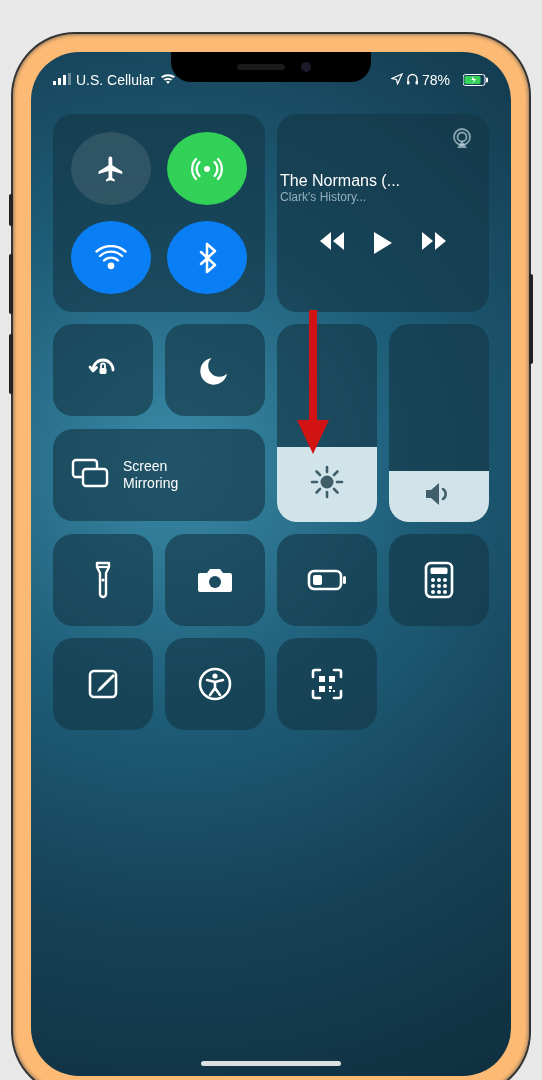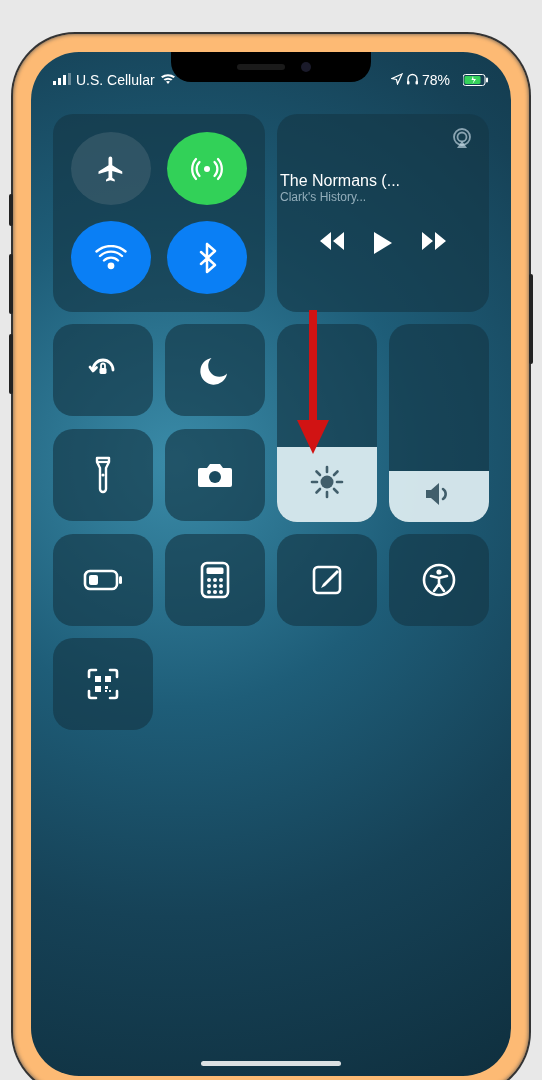--- a/index.html
+++ b/index.html
@@ -328,20 +328,32 @@
         <div class="slider-fill" style="height:26%">
           <span>
             <svg width="32" height="28" viewBox="0 0 32 28">
                 <path d="M3 10 H8 L16 3 V25 L8 18 H3 Z" fill="currentColor"></path>
                 <path d="M20 9 A6 6 0 0 1 20 19" fill="none" stroke="currentColor" stroke-width="2.6" stroke-linecap="round"></path>
               </svg>
           </span>
         </div>
       </div>
 
+      <div class="tile tile-2x1 screen-mirror">
+        <span>
+          <svg width="38" height="30" viewBox="0 0 38 30">
+              <rect x="2" y="2" width="24" height="17" rx="3" fill="none" stroke="#fff" stroke-width="2.4"></rect>
+              <rect x="12" y="11" width="24" height="17" rx="3" fill="#1a4b5f" stroke="#fff" stroke-width="2.4"></rect>
+            </svg>
+        </span>
+        <div class="sm-text">
+          <div>Screen</div>
+          <div>Mirroring</div>
+        </div>
+      </div>
 
       <div class="tile tile-1">
         <svg width="24" height="40" viewBox="0 0 24 40">
             <path d="M6 3 H18 V7 L15 13 V34 A3 3 0 0 1 9 34 V13 L6 7 Z" fill="none" stroke="#fff" stroke-width="2.4" stroke-linejoin="round"></path>
             <line x1="6" y1="7" x2="18" y2="7" stroke="#fff" stroke-width="2.2"></line>
             <circle cx="12" cy="20" r="1.6" fill="#fff"></circle>
           </svg>
       </div>
       <div class="tile tile-1">
         <svg width="38" height="30" viewBox="0 0 38 30">

